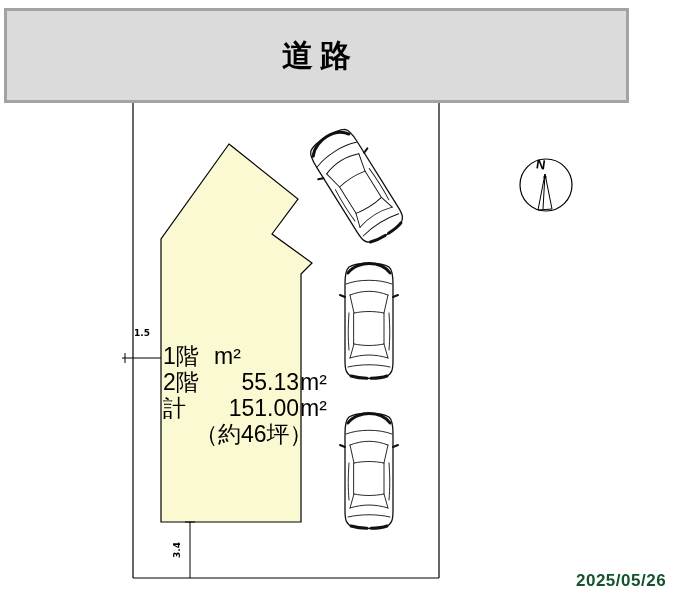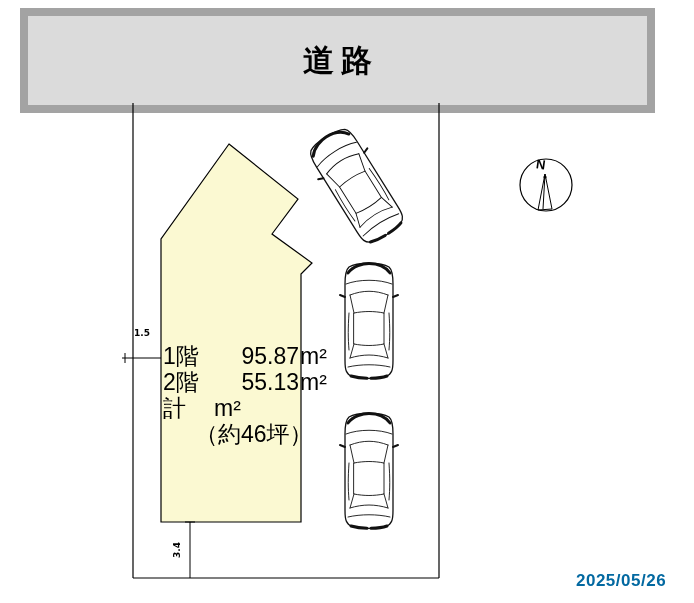--- a/index.html
+++ b/index.html
@@ -5,24 +5,24 @@
   html,body{margin:0;padding:0;background:#ffffff;}
   #canvas{
     position:relative;
     width:694px;height:603px;
     background:#ffffff;
     font-family:"Liberation Sans","DejaVu Sans",sans-serif;
     overflow:hidden;
   }
   
   .road-banner{
-    position:absolute;left:20px;top:8px;
+    position:absolute;left:4px;top:8px;
     width:619px;height:89px;
     background:#dbdbdb;
-    border:8px solid #a3a3a3;
+    border:3px solid #a3a3a3;
     display:flex;align-items:center;justify-content:center;
   }
   .road-banner .label{
     font-size:31px;font-weight:bold;color:#000;
     letter-spacing:7px;padding-left:7px;
   }
   
   #plan-svg{position:absolute;left:0;top:0;}
   
   .floor-block{
@@ -46,21 +46,21 @@
   
   .north-label{
     position:absolute;left:536px;top:157px;
     font-size:13px;font-weight:bold;color:#000;
     transform:rotate(8deg);
   }
   
   .date-stamp{
     position:absolute;left:576px;top:571px;
     font-size:17px;font-weight:bold;
-    color:#0369a1;letter-spacing:0.5px;
+    color:#14532d;letter-spacing:0.5px;
   }
 </style>
 </head>
 <body>
 
 <div id="canvas">
 
   <div class="road-banner">
     <span class="label">道路</span>
   </div>
@@ -112,30 +112,30 @@
       <circle cx="546" cy="185" r="26" stroke-width="1.2"></circle>
       <path d="M 545,174 L 538,210 L 552,209 Z" stroke-width="1"></path>
       <line x1="545" y1="174" x2="543" y2="209" stroke-width="1"></line>
       <circle cx="545" cy="177" r="1.6" fill="#000" stroke="none"></circle>
     </g>
   </svg>
 
   <div class="floor-block">
     <div class="floor-row">
       <span class="flabel">1階</span>
-      <span class="fvalue">95.87</span>
       <span class="funit">m²</span>
     </div>
     <div class="floor-row">
       <span class="flabel">2階</span>
       <span class="fvalue">55.13</span>
       <span class="funit">m²</span>
     </div>
     <div class="floor-row">
       <span class="flabel">計</span>
+      <span class="fvalue">151.00</span>
       <span class="funit">m²</span>
     </div>
     <div class="tsubo-note">（約46坪）</div>
   </div>
 
   <div class="dim-label dim-left">1.5</div>
   <div class="dim-label dim-bottom">3.4</div>
 
   <div class="north-label">N</div>
 

